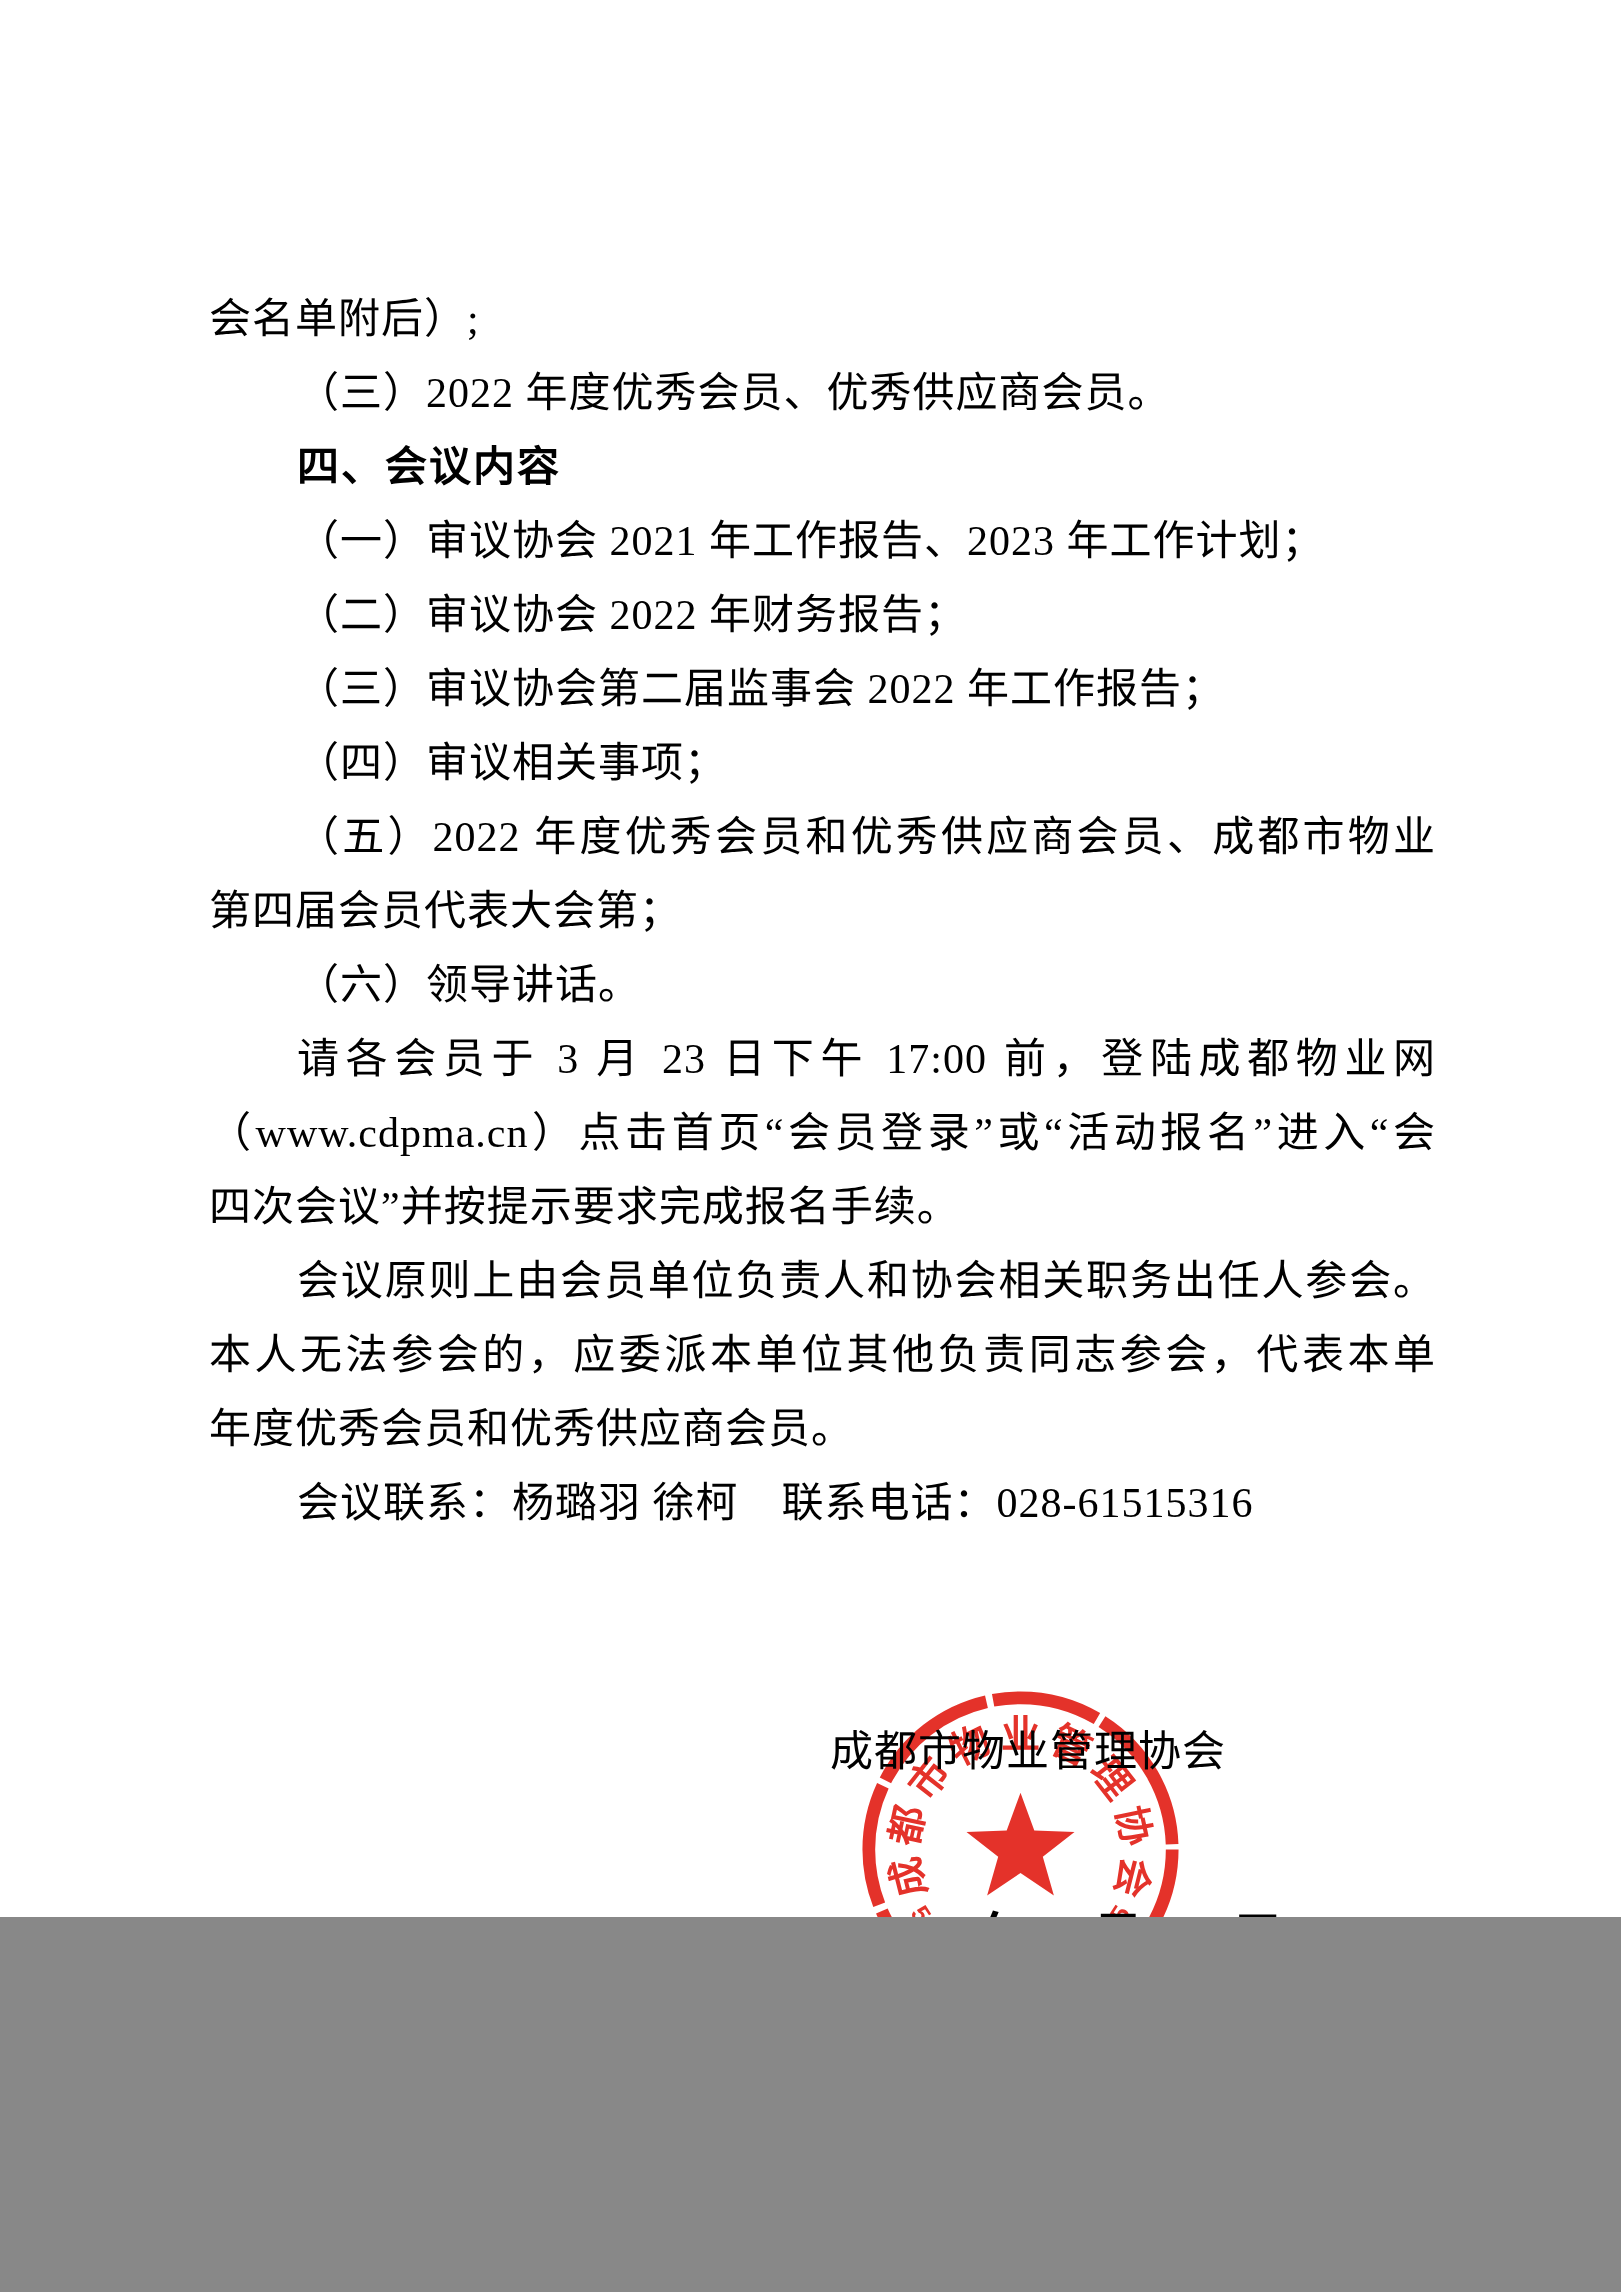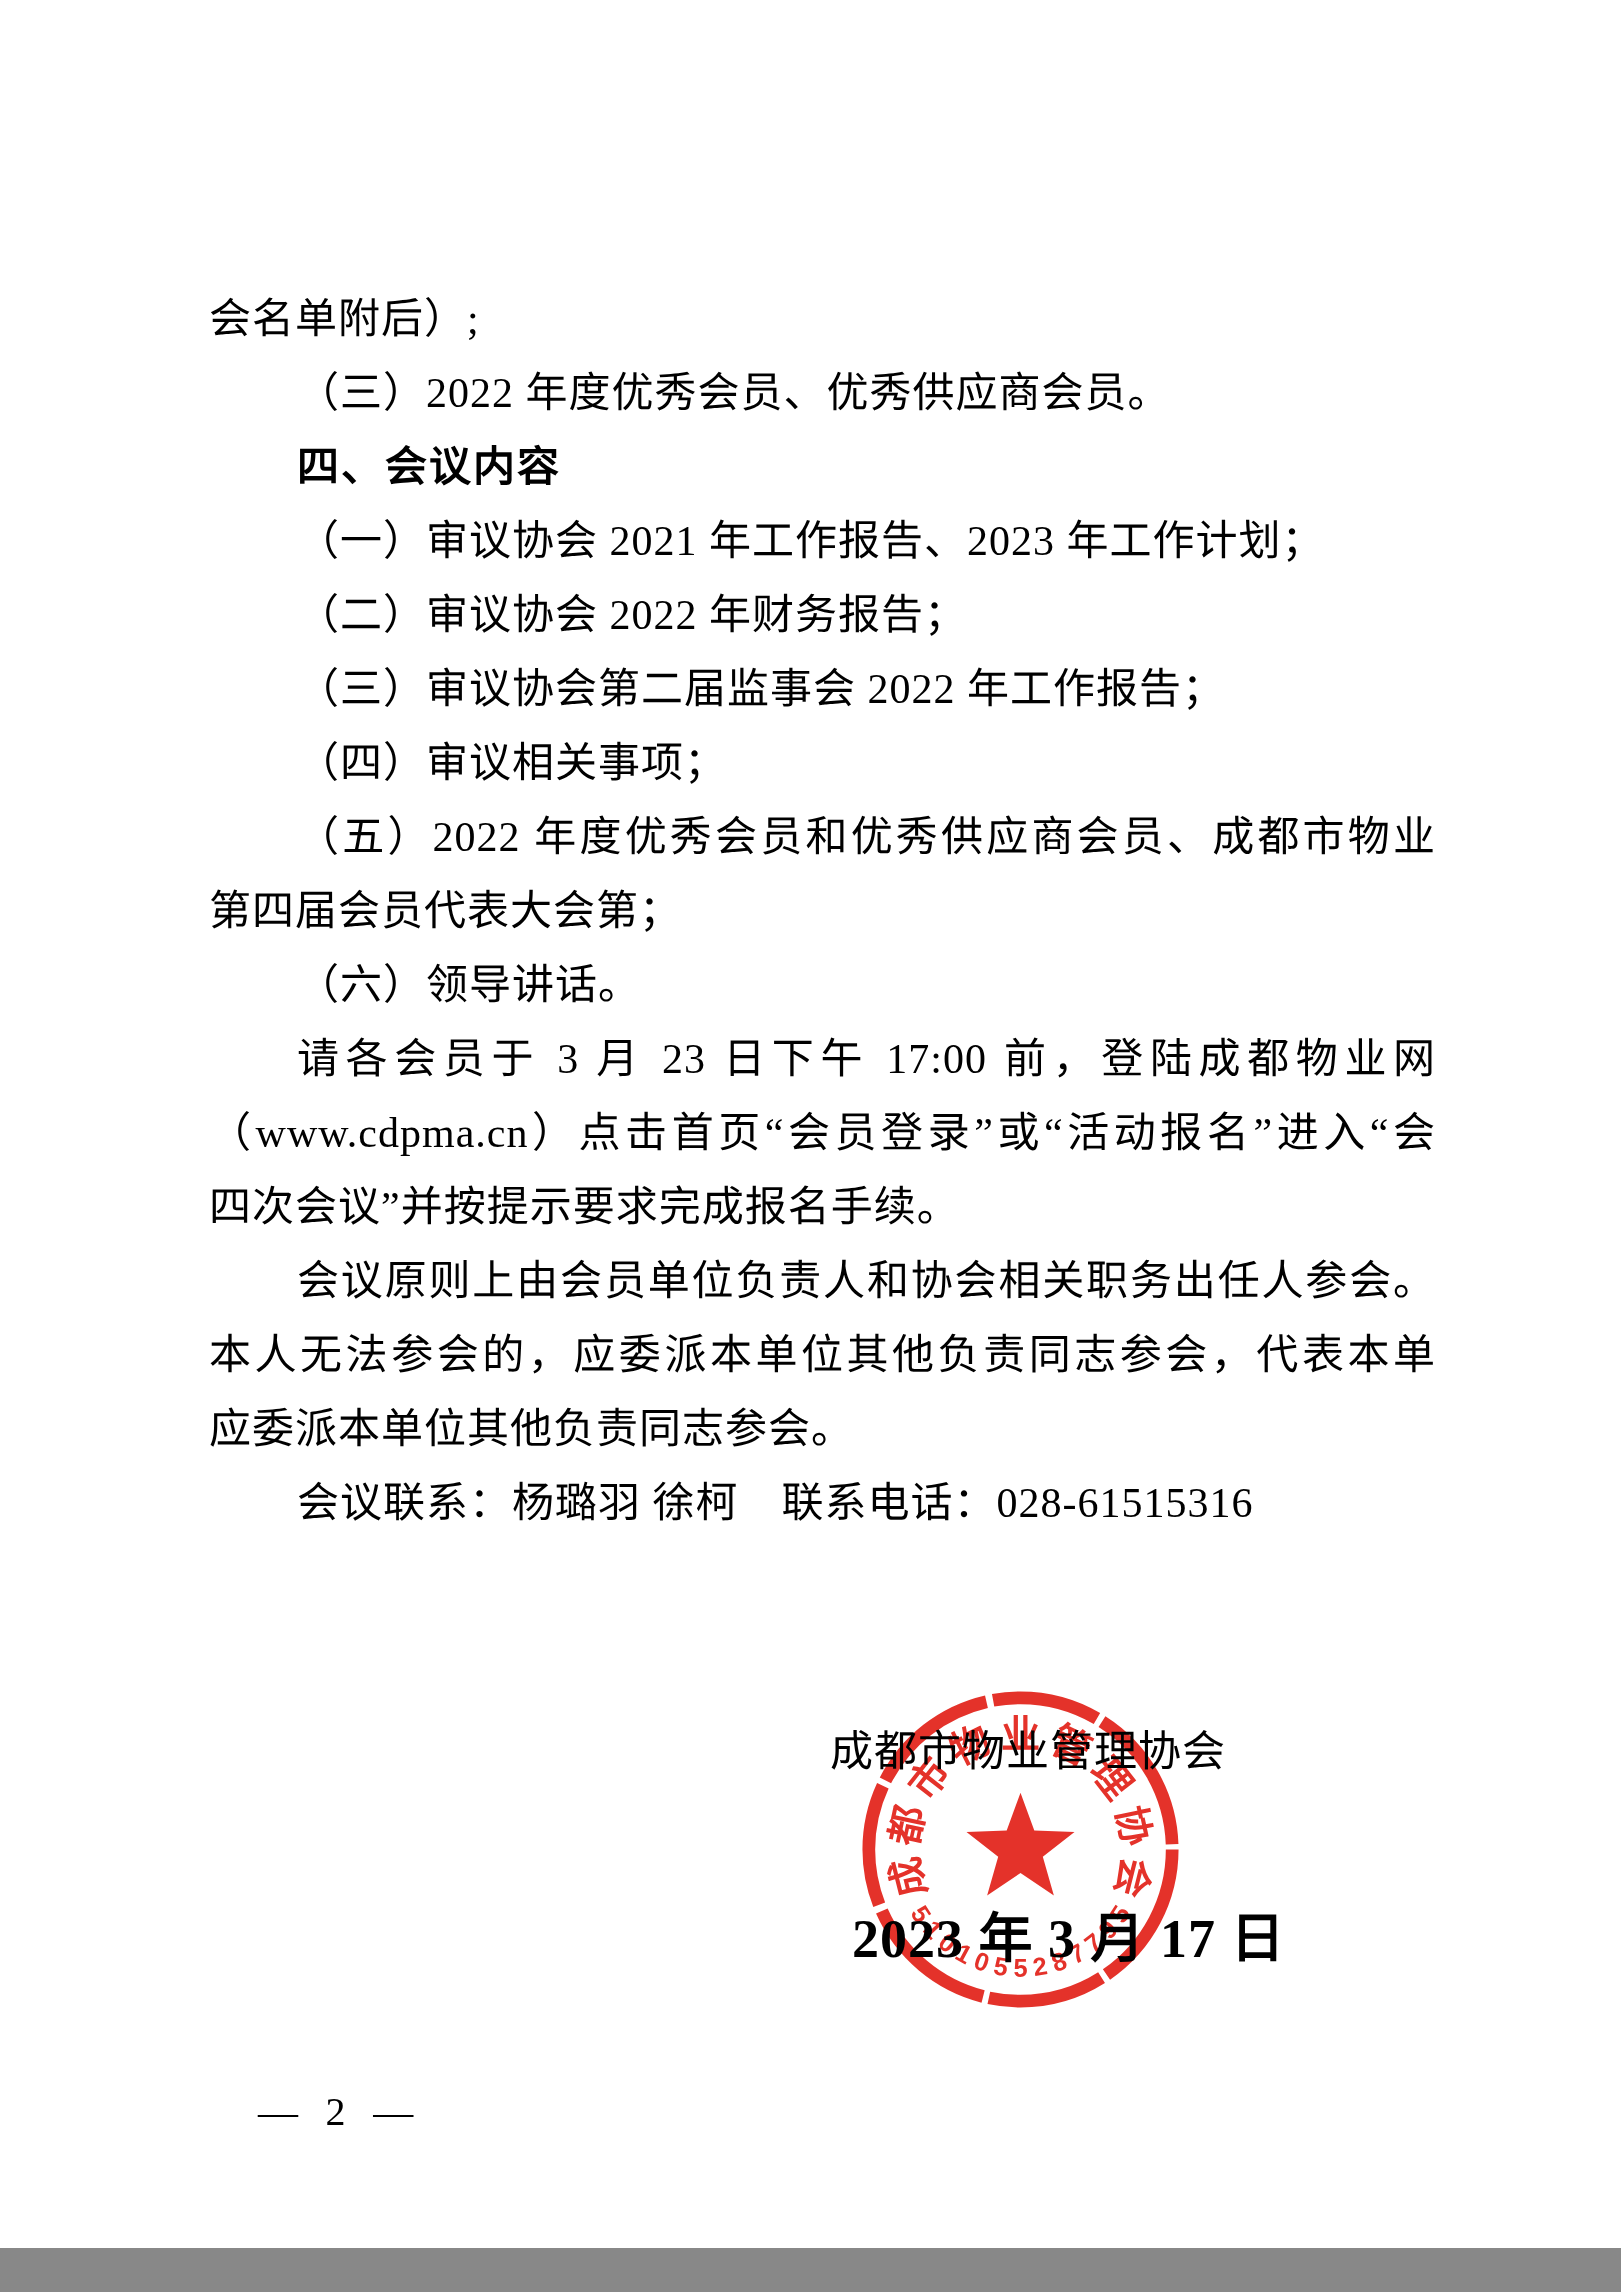--- a/index.html
+++ b/index.html
@@ -1,18 +1,18 @@
 <!DOCTYPE html>
 <html lang="zh-CN"><head>
 <meta charset="utf-8">
 <style>
   html,body{margin:0;padding:0;background:#888;}
   .page{
     position:relative;
-    width:1621px;height:2248px;
+    width:1621px;height:1917px;
     background:#ffffff;
     overflow:hidden;
     font-family:"Liberation Serif","DejaVu Serif",serif;
     color:#000;
   }
   .doc-lines{
     position:absolute;
     left:209px;top:282px;
     width:1227px;
   }
@@ -76,21 +76,21 @@
       <div class="doc-line body indent">（三）审议协会第二届监事会 2022 年工作报告；</div>
       <div class="doc-line body indent">（四）审议相关事项；</div>
       <div class="doc-line body indent fill">（五）2022 年度优秀会员和优秀供应商会员、成都市物业</div>
       <div class="doc-line body">第四届会员代表大会第；</div>
       <div class="doc-line body indent">（六）领导讲话。</div>
       <div class="doc-line body indent fill">请各会员于 3 月 23 日下午 17:00 前，登陆成都物业网</div>
       <div class="doc-line body fill">（www.cdpma.cn）点击首页“会员登录”或“活动报名”进入“会</div>
       <div class="doc-line body">四次会议”并按提示要求完成报名手续。</div>
       <div class="doc-line body indent fill">会议原则上由会员单位负责人和协会相关职务出任人参会。</div>
       <div class="doc-line body fill">本人无法参会的，应委派本单位其他负责同志参会，代表本单</div>
-      <div class="doc-line body">应委派本单位其他负责同志参会。</div>
+      <div class="doc-line body">年度优秀会员和优秀供应商会员。</div>
       <div class="doc-line body indent">会议联系：杨璐羽 徐柯　联系电话：028-61515316</div>
     </div>
 
   <svg class="stamp" id="stamp-svg" viewBox="0 0 328 328" xmlns="http://www.w3.org/2000/svg">
     <circle id="stamp-ring" cx="164" cy="164" r="155" fill="none" stroke-width="13" stroke-dasharray="150 6 120 6 140 7 125 6 135 7 110 6" stroke="#e2231a"></circle>
     <polygon id="stamp-star" points="164,106 178.1,144.6 219.2,146.1 186.8,171.4 198.1,210.9 164,188 129.9,210.9 141.2,171.4 108.8,146.1 149.9,144.6" fill="#e2231a"></polygon>
     <g id="stamp-arc-text">
         <text x="0" y="0" transform="translate(49.5,192.5) rotate(-104)" text-anchor="middle" dominant-baseline="central" font-size="40" fill="#e2231a">成</text>
         <text x="0" y="0" transform="translate(48.6,139.5) rotate(-78)" text-anchor="middle" dominant-baseline="central" font-size="40" fill="#e2231a">都</text>
         <text x="0" y="0" transform="translate(71.0,91.4) rotate(-52)" text-anchor="middle" dominant-baseline="central" font-size="40" fill="#e2231a">市</text>

